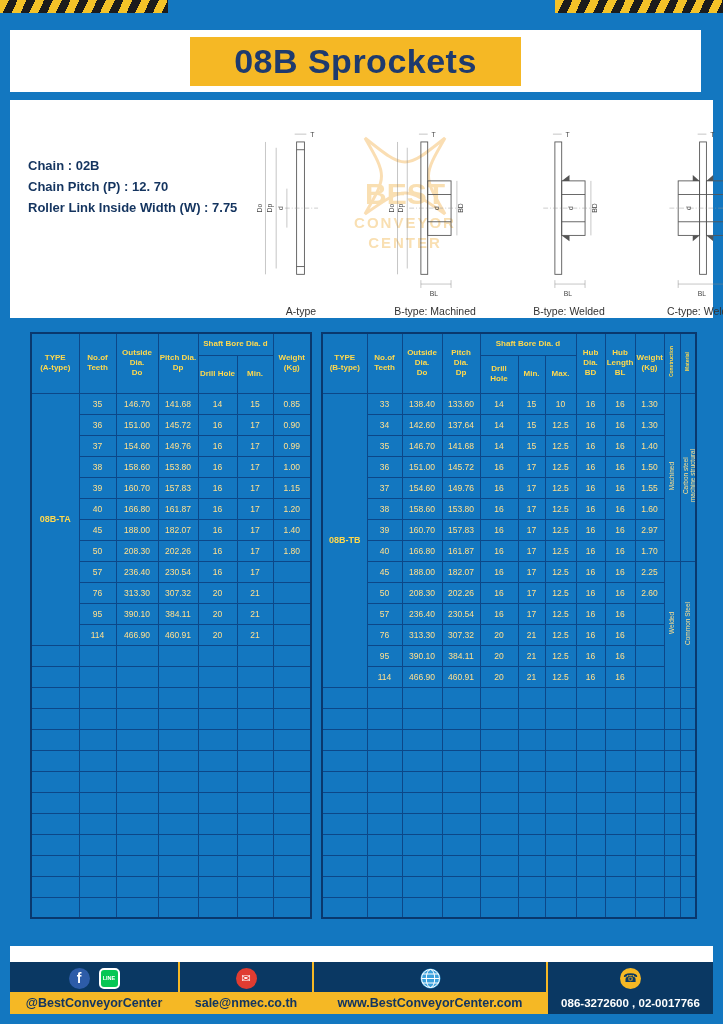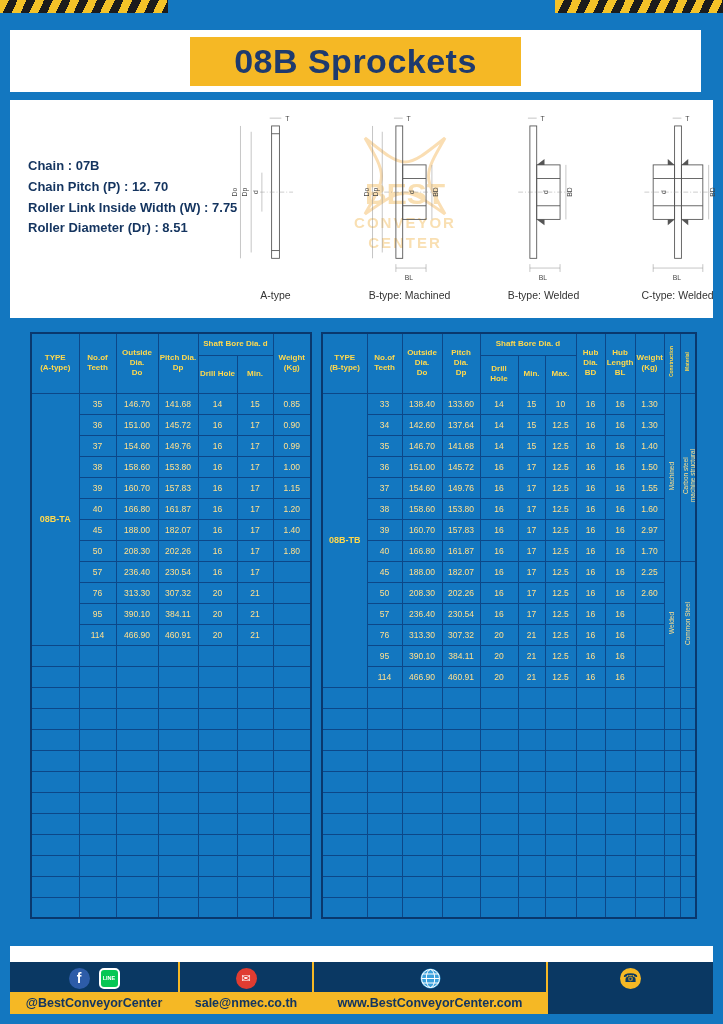--- a/index.html
+++ b/index.html
@@ -17,22 +17,22 @@
   .title-box { background:#f5b825; color:#1e3a6e; font-size:34px; font-weight:bold;
     padding:5px 44px; letter-spacing:.5px; }
 
   
   .diagram-panel { position:absolute; left:10px; right:10px; top:100px; height:218px; background:#fff; }
   .specs { position:absolute; left:18px; top:56px; color:#14345f; font-weight:bold;
     font-size:13px; line-height:1.6; z-index:3; }
   .watermark { position:absolute; left:300px; top:26px; opacity:.38; z-index:1; pointer-events:none; }
   .wm-big   { font-size:30px; font-weight:bold; fill:#f0ad36; text-anchor:middle; }
   .wm-small { font-size:15px; font-weight:bold; fill:#f0ad36; text-anchor:middle; letter-spacing:2px; }
-  .figures { position:absolute; left:236px; right:6px; top:8px; display:flex;
-    justify-content:center; z-index:2;gap:24px; }
+  .figures { position:absolute; left:236px; right:6px; top:24px; display:flex;
+    justify-content:space-between; z-index:2;gap:24px; }
   figure { width:110px; text-align:center; }
   .fig-svg { width:110px; height:178px; display:block; margin:0 auto; }
   .fig-svg line, .fig-svg rect, .fig-svg path { stroke:#555; stroke-width:0.9; fill:none; }
   .fig-svg .dim { stroke:#888; stroke-width:0.5; }
   .fig-svg .cl  { stroke:#999; stroke-width:0.5; stroke-dasharray:5 2 1 2; }
   .fig-svg .weld { fill:#555; stroke:none; }
   .fig-svg text { fill:#444; font-size:7px; stroke:none; font-family:"Liberation Sans",sans-serif; }
   figcaption { font-size:10.5px; color:#333; margin-top:3px; }
 
   
@@ -93,24 +93,23 @@
     <div class="watermark">
       <svg width="190" height="150" viewBox="0 0 190 150">
         <path d="M55 12 C95 44 95 44 135 12 C113 50 113 50 135 88 C95 60 95 60 55 88 C77 50 77 50 55 12 Z" stroke="#f2a93b" stroke-width="3" fill="none"></path>
         <text class="wm-big" x="95" y="78">BEST</text>
         <text class="wm-small" x="95" y="102">CONVEYOR</text>
         <text class="wm-small" x="95" y="122">CENTER</text>
       </svg>
     </div>
 
     <div class="specs">
-      <div>Chain : 07B</div>
+      <div>Chain : 02B</div>
       <div>Chain Pitch (P) : 12. 70</div>
       <div>Roller Link Inside Width (W) : 7.75</div>
-      <div>Roller Diameter (Dr) : 8.51</div>
     </div>
 
     <div class="figures">
 
       <figure>
         <svg class="fig-svg" viewBox="0 0 113 178">
           <line class="dim" x1="50" y1="8" x2="62" y2="8"></line>
           <text x="66" y="11">T</text>
           <rect x="52" y="16" width="8" height="136"></rect>
           <line x1="52" y1="24" x2="60" y2="24"></line>
@@ -822,16 +821,17 @@
           </svg>
         </span>
       </div>
       <div class="ribbon">www.BestConveyorCenter.com</div>
     </div>
     <div class="f-sep"></div>
     <div class="f-sec s4">
       <div class="f-icons">
         <span class="phone-icon">☎</span>
       </div>
+      <div class="phones">086-3272600 , 02-0017766</div>
     </div>
   </div>
 
 </div>
 
 </body></html>

